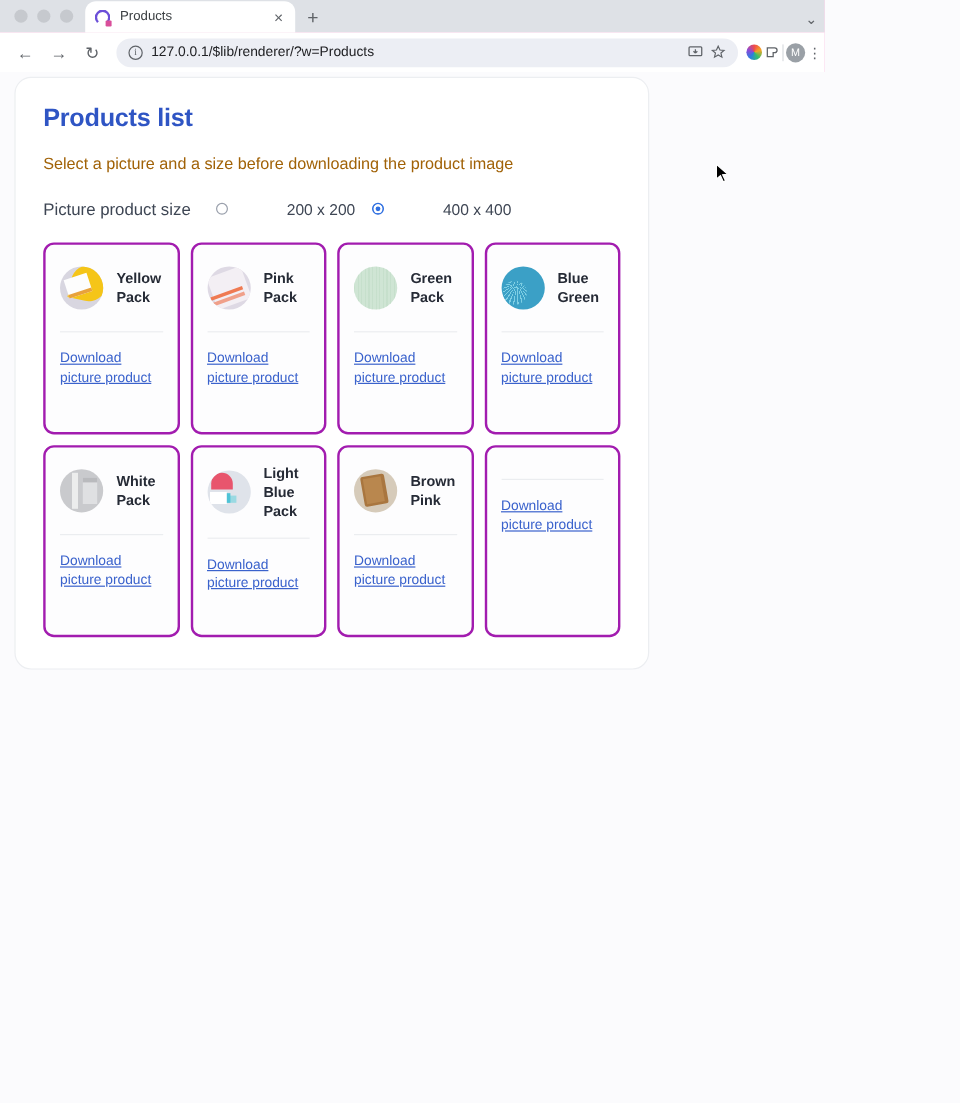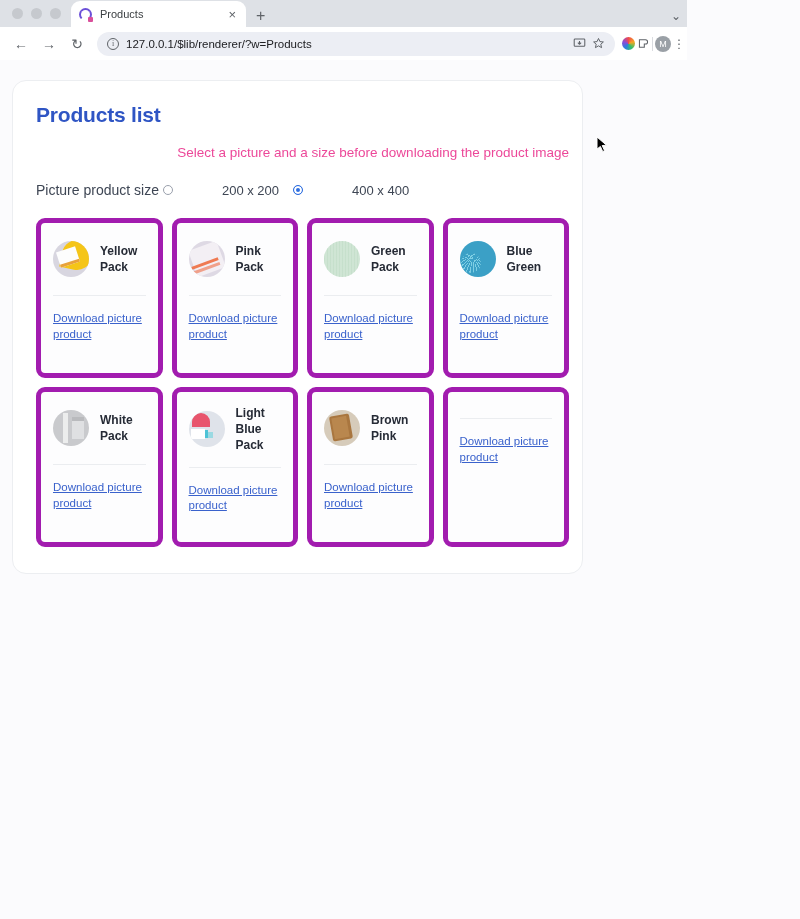--- a/index.html
+++ b/index.html
@@ -83,59 +83,59 @@
   .avatar-m {
     width: 16px; height: 16px; border-radius: 50%;
     background: #9aa0a6; color: #fff;
     font-size: 9px; display: flex; align-items: center; justify-content: center;
   }
   .kebab { color: #5f6368; font-size: 12px; letter-spacing: 0; line-height: 6px; width: 6px; text-align: center; }
 
   
   .viewport { width: 800px; height: 859px; background: #fbfbfd; position: relative; }
   .panel {
-    position: absolute; left: 12px; top: 20px;
-    width: 571px;
+    position: absolute; left: 12px; top: 4px;
+    width: 529px;
     background: #ffffff;
     border: 1px solid #eceef1;
     border-radius: 14px;
-    padding: 22px 13px 26px 23px;
+    padding: 22px 23px 26px 23px;
   }
   .page-title {
     font-size: 21px; font-weight: 700; color: #2f55c4;
     letter-spacing: -0.2px;
   }
   .page-subtitle {
     margin-top: 18px;
-    font-size: 13.5px; color: #ec4899; font-weight: 400; text-align: right;
+    font-size: 13.5px; color: #a16207; font-weight: 400;
   }
   .size-row {
     margin-top: 22px;
-    display: flex; align-items: center; gap: 4px;
+    display: flex; align-items: center; gap: 21px;
   }
   .size-label { font-size: 14px; color: #3e4654; }
   .radios { display: flex; align-items: center; gap: 14px; }
   .radio-opt { display: flex; align-items: center; gap: 6px; cursor: pointer; }
   .radio {
     width: 10px; height: 10px; border-radius: 50%;
     border: 1.3px solid #9aa0ac; background: #fff;
     flex: 0 0 10px; position: relative;
   }
   .radio.checked { border-color: #2f6fe0; background: #2f6fe0; box-shadow: inset 0 0 0 2px #fff; }
   .radio-label { font-size: 13px; color: #3e4654; margin-left: 43px; }
 
   .grid {
     margin-top: 20px;
     display: grid;
     grid-template-columns: repeat(4, 1fr);
     gap: 9px;
   }
   .card {
     background: #fdfdfe;
-    border: 5px solid #a21caf;
+    border: 2px solid #a21caf;
     border-radius: 9px;
     padding: 13px 12px 14px 12px;
     min-height: 160px;
     display: flex; flex-direction: column;
   }
   .card-head { display: flex; align-items: center; gap: 11px; min-height: 46px; }
   .thumb {
     width: 36px; height: 36px; border-radius: 50%;
     flex: 0 0 36px; overflow: hidden; position: relative;
   }

